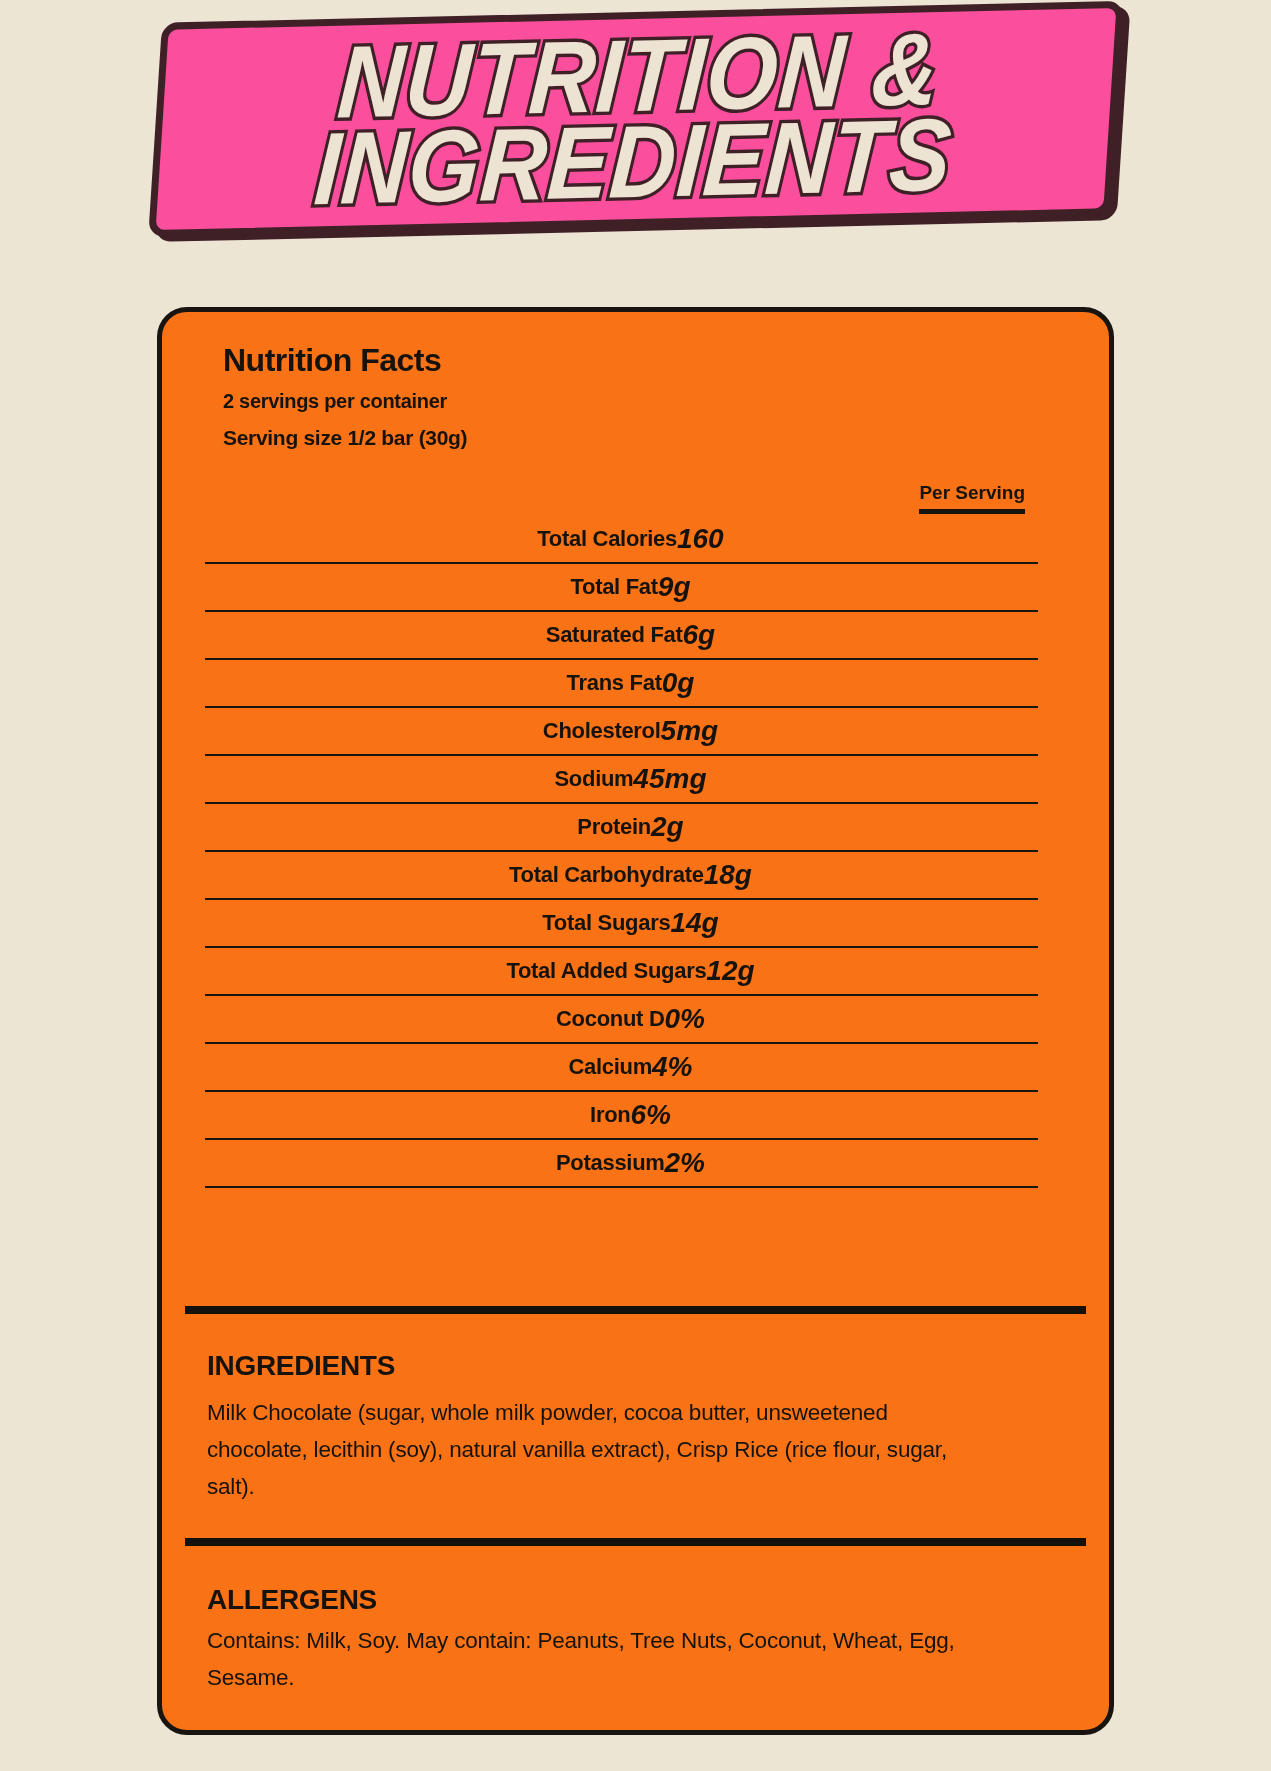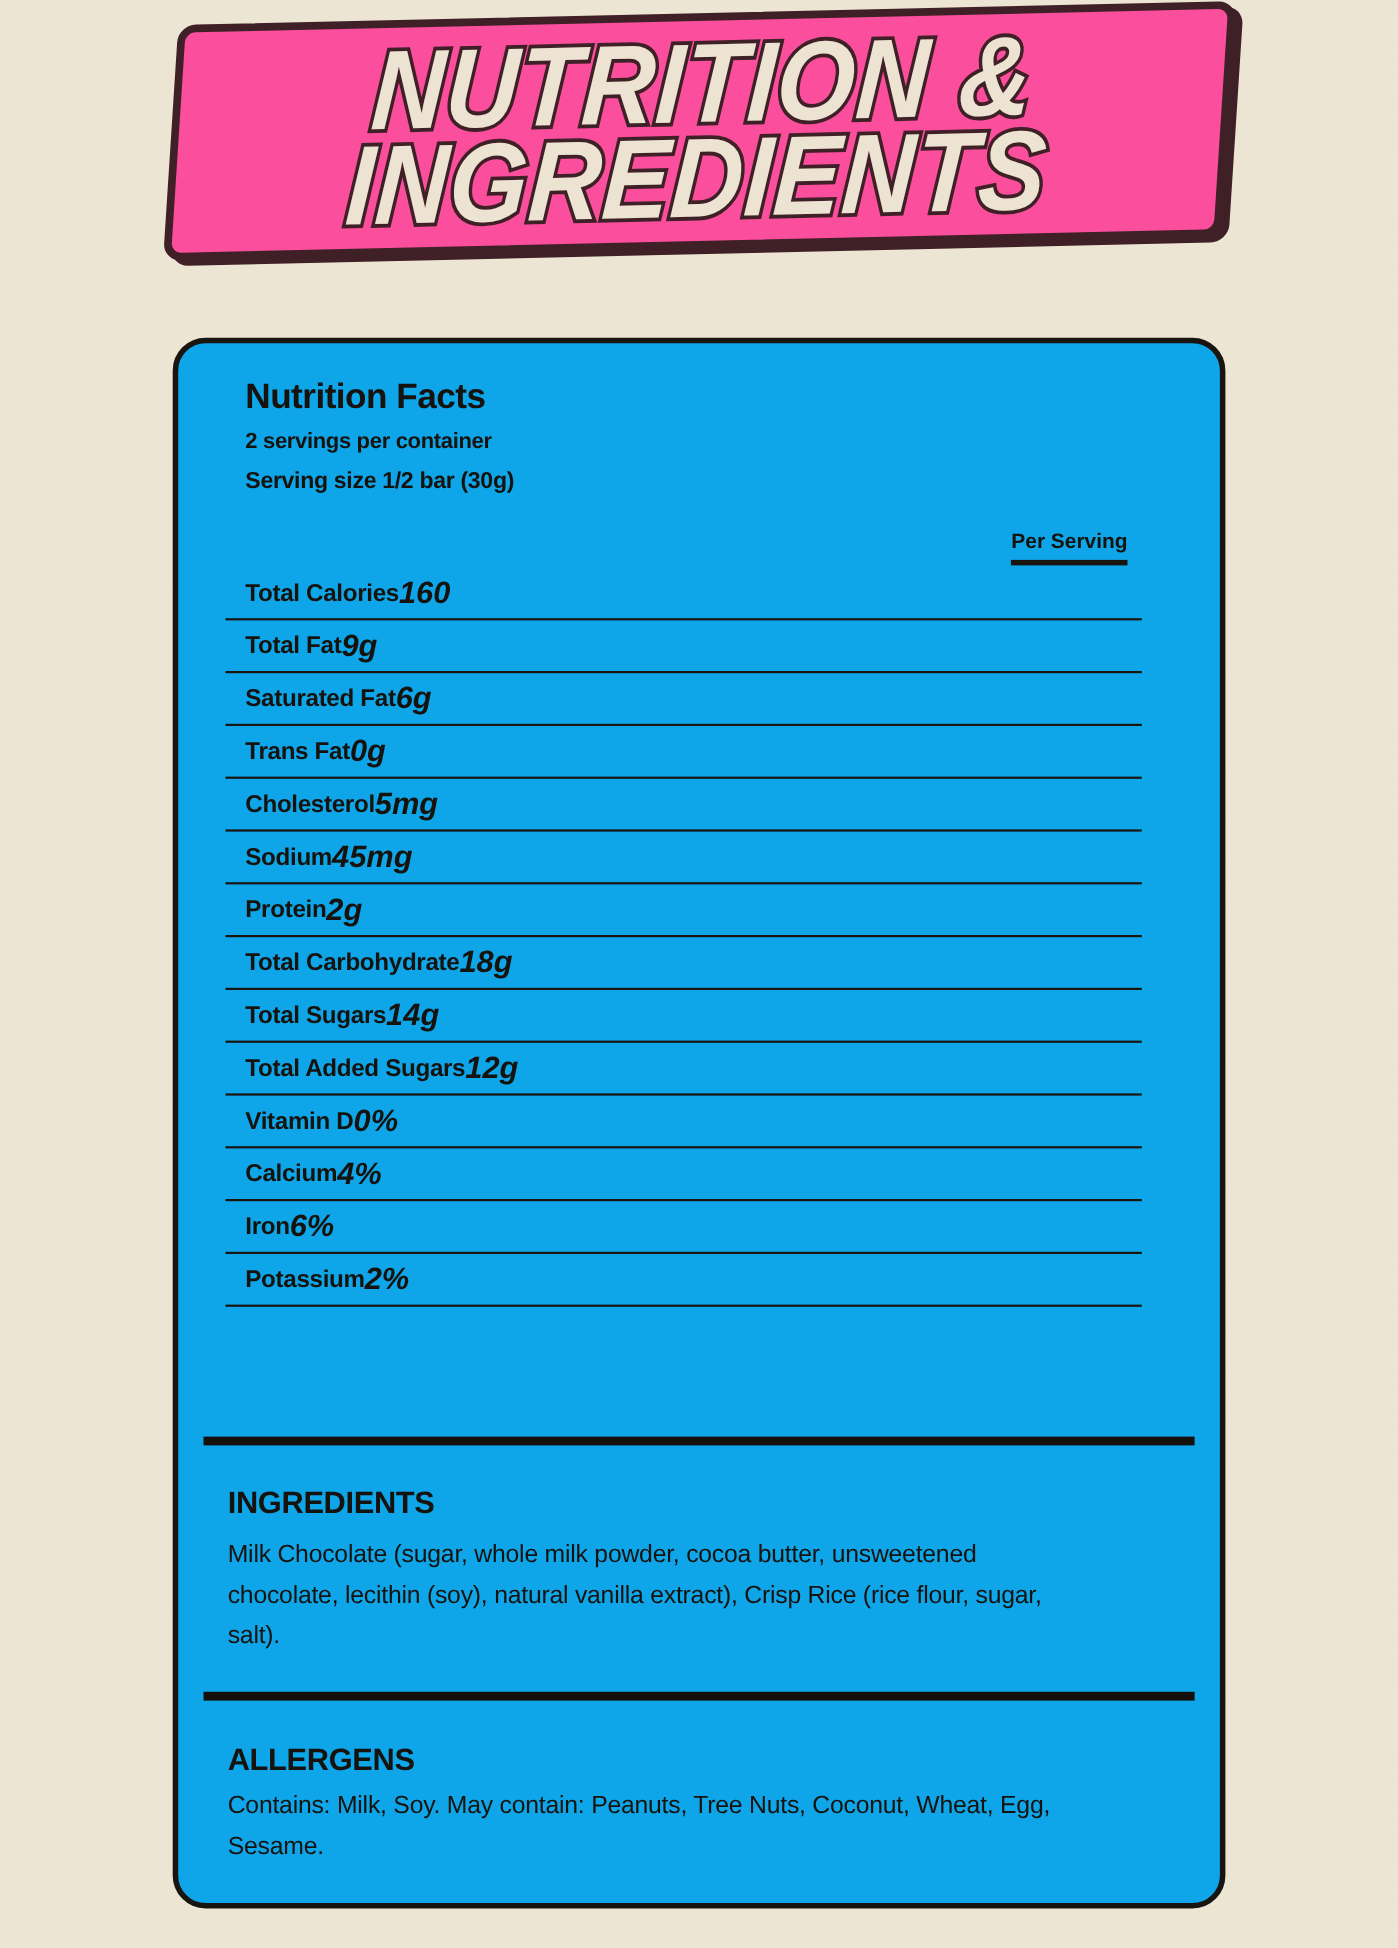--- a/index.html
+++ b/index.html
@@ -40,42 +40,42 @@
     -webkit-text-stroke:6px #402027;
     paint-order:stroke fill;
     transform:scale(1.04,1.16);
     white-space:nowrap;
   }
 
   
   .panel {
     position:absolute; left:157px; top:307px;
     width:957px; height:1428px;
-    background:#0ea5e9;
+    background:#f97316;
     border:5px solid #181410;
     border-radius:30px;
     z-index:1;
   }
   .panel > * { position:absolute; }
 
   .nf-heading { left:61px; top:30px; font-size:32px; font-weight:bold; letter-spacing:-0.5px; }
   .nf-servings { left:61px; top:78px; font-size:20px; font-weight:bold; letter-spacing:-0.3px; }
   .nf-serving-size { left:61px; top:114px; font-size:21px; font-weight:bold; letter-spacing:-0.3px; }
 
   .per-serving {
     right:84px; top:170px;
     font-size:19px; font-weight:bold;
     border-bottom:5px solid #181410;
     padding-bottom:5px;
   }
 
   .rows { left:43px; top:204px; width:833px; }
   .nrow {
     height:48px;
-    display:flex; justify-content:flex-start; align-items:center;
+    display:flex; justify-content:center; align-items:center;
     border-bottom:2px solid #1a150f;
   }
   .nlabel { padding-left:18px; font-size:22px; font-weight:bold; letter-spacing:-0.3px; }
   .nvalue { font-size:28px; font-weight:bold;font-style:italic; }
 
   .bar { left:23px; width:901px; height:8px; background:#14100c; }
   .bar-1 { top:994px; }
   .bar-2 { top:1226px; }
 
   .sec-heading { left:45px; font-size:28px; font-weight:bold; letter-spacing:-0.3px; }
@@ -149,21 +149,21 @@
       </div>
       <div class="nrow">
         <span class="nlabel">Total Sugars</span>
         <span class="nvalue">14g</span>
       </div>
       <div class="nrow">
         <span class="nlabel">Total Added Sugars</span>
         <span class="nvalue">12g</span>
       </div>
       <div class="nrow">
-        <span class="nlabel">Vitamin D</span>
+        <span class="nlabel">Coconut D</span>
         <span class="nvalue">0%</span>
       </div>
       <div class="nrow">
         <span class="nlabel">Calcium</span>
         <span class="nvalue">4%</span>
       </div>
       <div class="nrow">
         <span class="nlabel">Iron</span>
         <span class="nvalue">6%</span>
       </div>

